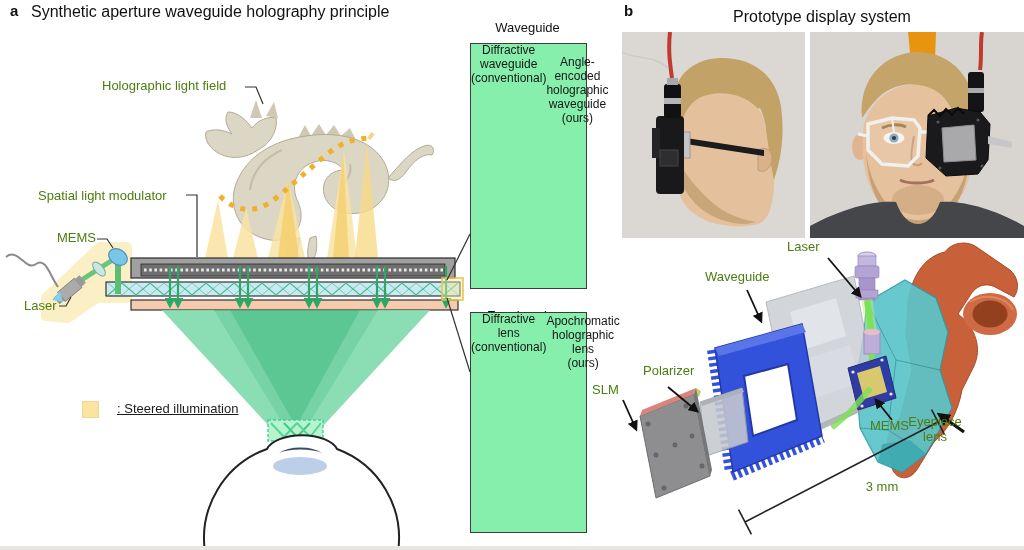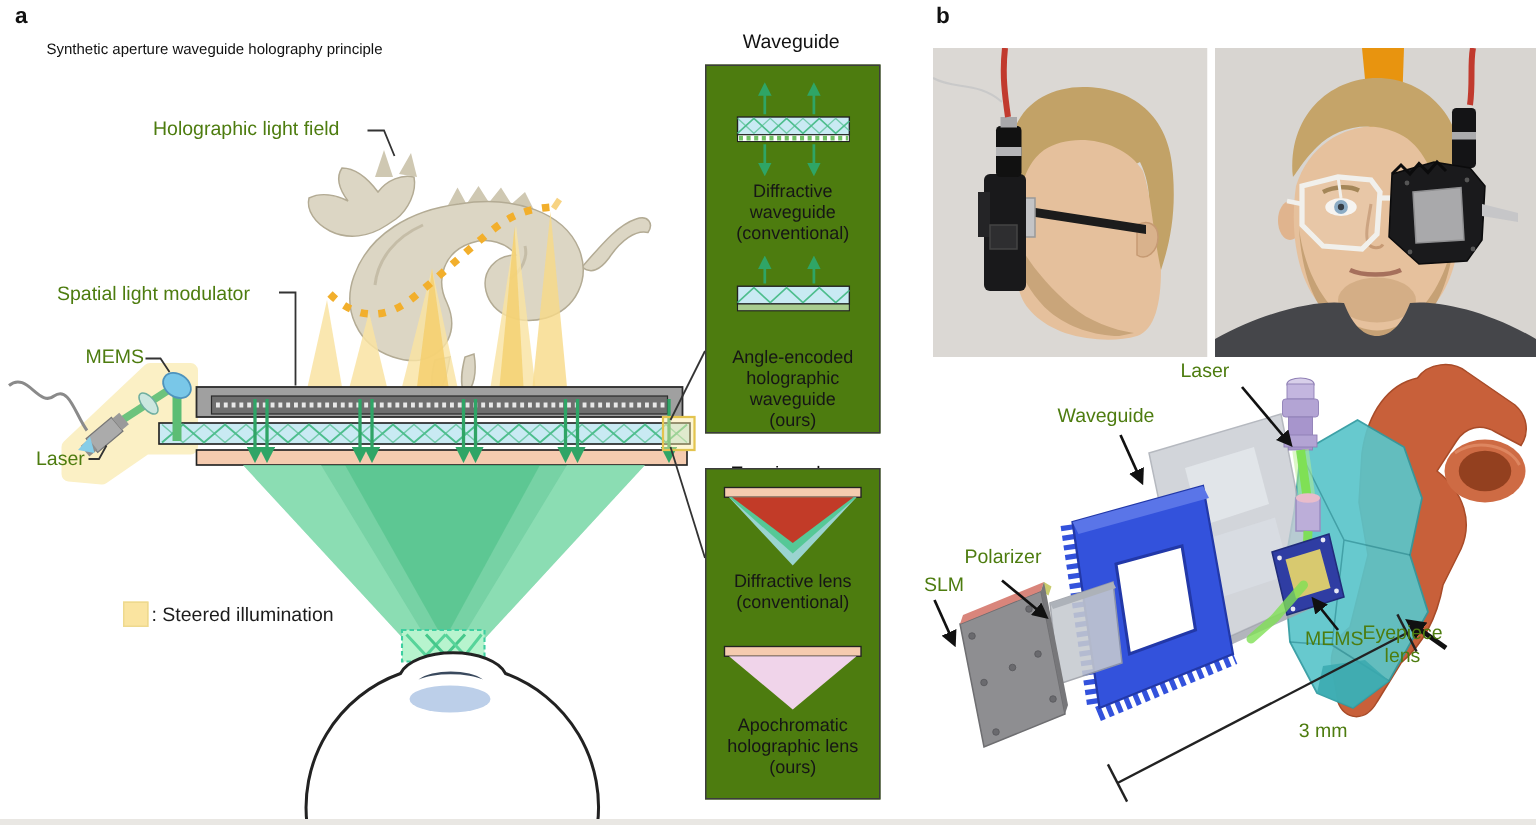--- a/index.html
+++ b/index.html
@@ -1,28 +1,28 @@
 <!DOCTYPE html>
 <html><head>
 <meta charset="utf-8">
 <style>
   html,body{margin:0;padding:0;background:#fff;}
   #fig{position:relative;width:1024px;height:550px;background:#fff;overflow:hidden;
        font-family:"Liberation Sans",sans-serif;color:#1c1c1c;}
   .abs{position:absolute;}
   .lbl{position:absolute;font-size:13px;line-height:1.15;color:#4d7c0f;white-space:nowrap;}
   .panel-letter{position:absolute;font-size:15px;font-weight:bold;color:#111;}
-  .panel-title{position:absolute;font-size:10px;color:#111;margin-top:25px;}
+  .panel-title{position:absolute;font-size:16px;color:#111;}
   .center{text-align:center;}
   .preline{white-space:pre-line;}
-  .inset-box{position:absolute;border:1.4px solid #3c3c3c;background:#4d7c0f;
-             display:flex;flex-direction:column;align-items:center;}
+  .inset-box{position:absolute;border:1.4px solid #3c3c3c;background:#86efac;
+             display:flex;flex-direction:row;align-items:flex-start;}
   .inset-title{position:absolute;font-size:13px;color:#111;text-align:center;}
   .caption{font-size:12px;line-height:1.16;color:#161616;text-align:center;white-space:pre-line;}
-  .legend-row{position:absolute;display:flex;align-items:center;gap:2px;font-size:13px;}
+  .legend-row{position:absolute;display:flex;gap:18px;font-size:13px;text-decoration:underline;}
   .swatch{width:15px;height:15px;flex:0 0 auto;}
   .swatch-yellow{background:#FAE4A0;border:1px solid #EED98E;}
   .swatch-green{background:#B9F3CF;border:1.4px dashed #3ECFA0;}
   .bottom-strip{position:absolute;left:0;top:546px;width:1024px;height:4px;background:#E9E7E3;}
 </style>
 </head>
 <body>
 
 <div id="fig">
 
@@ -193,20 +193,21 @@
     <svg width="113" height="48" viewBox="0 0 113 48" style="margin-top:18px">
       <rect x="11" y="4" width="91" height="6.5" fill="#F5CBAF" stroke="#222" stroke-width="0.9"></rect>
       <polygon points="14,10.5 99,10.5 56.5,46" fill="#F0D4EA"></polygon>
     </svg>
     <div class="caption" style="margin-top:2px">Apochromatic
 holographic lens
 (ours)</div>
   </div>
 
   <div class="panel-letter" style="left:624px;top:2px">b</div>
+  <div class="panel-title center" style="left:620px;top:8px;width:404px">Prototype display system</div>
 
   <svg class="abs" style="left:622px;top:32px" width="183" height="206" viewBox="0 0 183 206">
     <rect width="183" height="206" fill="#DBD8D4"></rect>
     <path d="M52,78 C48,44 72,26 100,26 C132,26 158,44 160,84 C162,110 158,130 152,148 L140,140 C146,112 146,92 138,76 C124,84 108,76 96,84 C82,76 68,82 60,92 C56,86 52,82 52,78 Z" fill="#C2A267"></path>
     <path d="M60,90 C56,100 50,108 48,116 C46,123 52,125 50,130 C48,137 55,138 54,144 C53,151 59,154 57,160 C60,174 72,184 88,190 C104,195 122,196 136,192 C148,188 152,170 152,148 C146,120 146,100 140,82 C126,60 92,56 74,68 C66,74 62,82 60,90 Z" fill="#E5C09C"></path>
     <path d="M50,130 C56,146 64,164 78,176 C90,186 108,192 124,192 L134,190 C120,188 104,182 92,172 C78,160 66,146 58,132 Z" fill="#AD8A57" opacity="0.5"></path>
     <path d="M136,118 C144,114 150,118 150,126 C150,136 142,142 136,138 Z" fill="#D9B28C" stroke="#C69A73"></path>
     <polygon points="64,106 142,118 142,124 64,112" fill="#1C1C1C"></polygon>
     <rect x="58" y="100" width="10" height="26" fill="#C4C4C6" stroke="#999"></rect>
     <rect x="34" y="84" width="28" height="78" rx="4" fill="#19191B"></rect>
@@ -338,20 +339,20 @@
     <g stroke="#222" stroke-width="1.6">
       <line x1="125" y1="282" x2="318" y2="182"></line>
       <line x1="118.6" y1="269.6" x2="131.4" y2="294.4"></line>
       <line x1="311.6" y1="169.6" x2="324.4" y2="194.4"></line>
     </g>
   </svg>
 
   <div class="lbl" style="left:787px;top:240px">Laser</div>
   <div class="lbl" style="left:705px;top:270px">Waveguide</div>
   <div class="lbl" style="left:643px;top:364px">Polarizer</div>
-  <div class="lbl" style="left:616px;top:383px">SLM</div>
+  <div class="lbl" style="left:592px;top:383px">SLM</div>
   <div class="lbl" style="left:870px;top:419px">MEMS</div>
   <div class="lbl preline center" style="left:897px;top:415px;width:76px">Eyepiece
 lens</div>
   <div class="lbl center" style="left:852px;top:480px;width:60px">3 mm</div>
 
   <div class="bottom-strip"></div>
 </div>
 
 </body></html>

